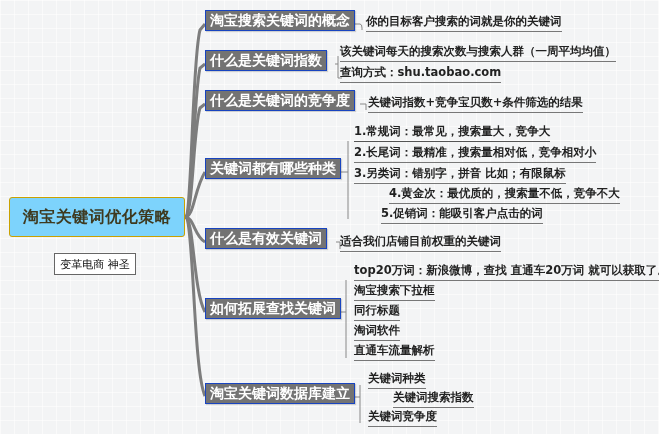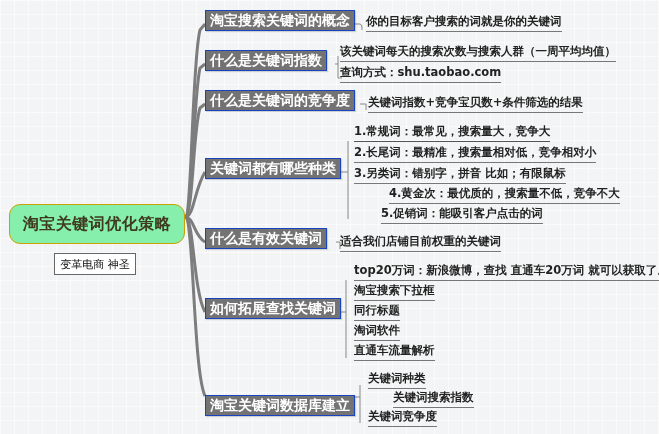--- a/index.html
+++ b/index.html
@@ -8,23 +8,23 @@
     background-color: #f3f4f5;
     background-image:
       linear-gradient(rgba(255,255,255,0.55) 1px, transparent 1px),
       linear-gradient(90deg, rgba(255,255,255,0.55) 1px, transparent 1px);
     background-size: 14px 14px;
     font-family: "DejaVu Sans", "Liberation Sans", sans-serif;
   }
   svg.links { position: absolute; left: 0; top: 0; }
   .root {
     position: absolute; left: 9px; top: 197px; width: 176px; height: 40px;
-    background: #86efac; border: 1px solid #c9a100; border-radius: 11px;
+    background: #7dd3fc; border: 1px solid #c9a100; border-radius: 3px;
     box-sizing: border-box; display: flex; align-items: center; justify-content: center;
-    font-size: 16px; font-weight: bold; color: #3e3a20; letter-spacing: 0.5px; margin-top: 7px;
+    font-size: 16px; font-weight: bold; color: #3e3a20; letter-spacing: 0.5px;
   }
   .note {
     position: absolute; left: 54px; top: 253px; width: 82px; height: 22px;
     background: #fff; border: 1px solid #666; box-sizing: border-box;
     display: flex; align-items: center; justify-content: center;
     font-size: 11px; font-weight: normal; color: #111;
   }
   .topic {
     position: absolute; left: 205px; height: 21px; box-sizing: border-box;
     background: #737373; border: 1px solid #1844c0;
@@ -68,21 +68,21 @@
 
 <div class="root">淘宝关键词优化策略</div>
 <div class="note">变革电商  神圣</div>
 
 <div class="topic" style="top:10px;">淘宝搜索关键词的概念</div>
 <div class="topic" style="top:50px;">什么是关键词指数</div>
 <div class="topic" style="top:90px;">什么是关键词的竞争度</div>
 <div class="topic" style="top:158px;">关键词都有哪些种类</div>
 <div class="topic" style="top:228px;">什么是有效关键词</div>
 <div class="topic" style="top:298px;">如何拓展查找关键词</div>
-<div class="topic" style="top:383px;margin-top:12px;">淘宝关键词数据库建立</div>
+<div class="topic" style="top:383px;">淘宝关键词数据库建立</div>
 
 <div class="leaf" style="left:366px; top:14px;">你的目标客户搜索的词就是你的关键词</div>
 
 <div class="leaf" style="left:340px; top:44px;">该关键词每天的搜索次数与搜索人群（一周平均均值）</div>
 <div class="leaf" style="left:340px; top:65px;">查询方式：shu.taobao.com</div>
 
 <div class="leaf" style="left:368px; top:95px;">关键词指数+竞争宝贝数+条件筛选的结果</div>
 
 <div class="leaf" style="left:354px; top:124px; border-bottom-color:#555;">1.常规词：最常见，搜索量大，竞争大</div>
 <div class="leaf" style="left:354px; top:145px;">2.长尾词：最精准，搜索量相对低，竞争相对小</div>

